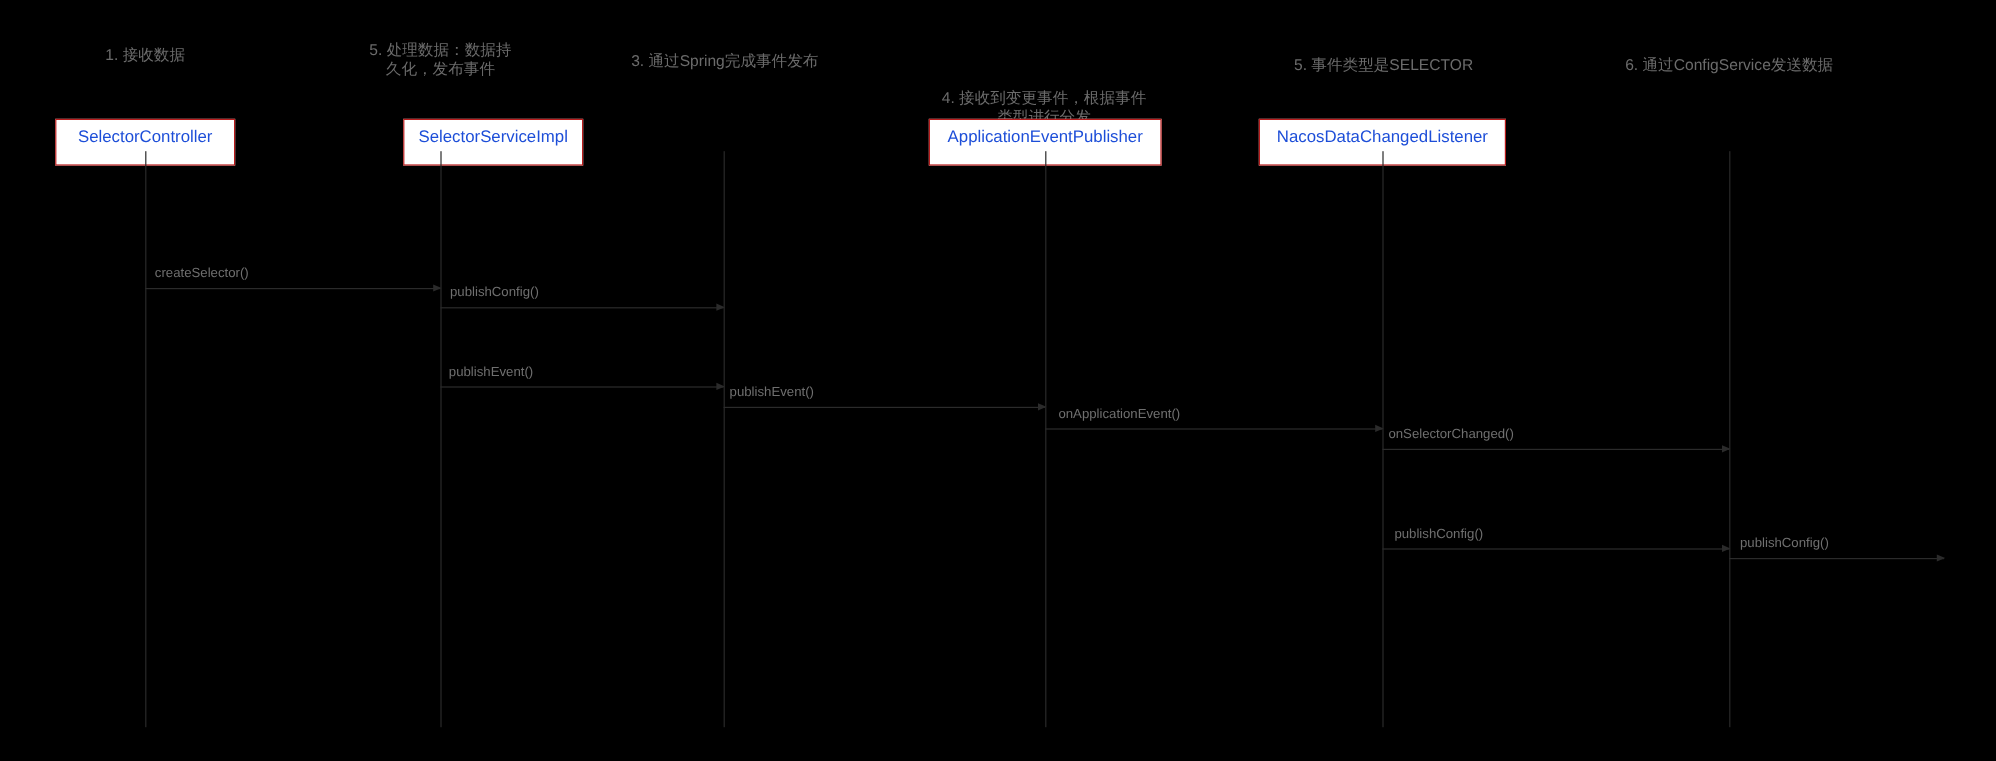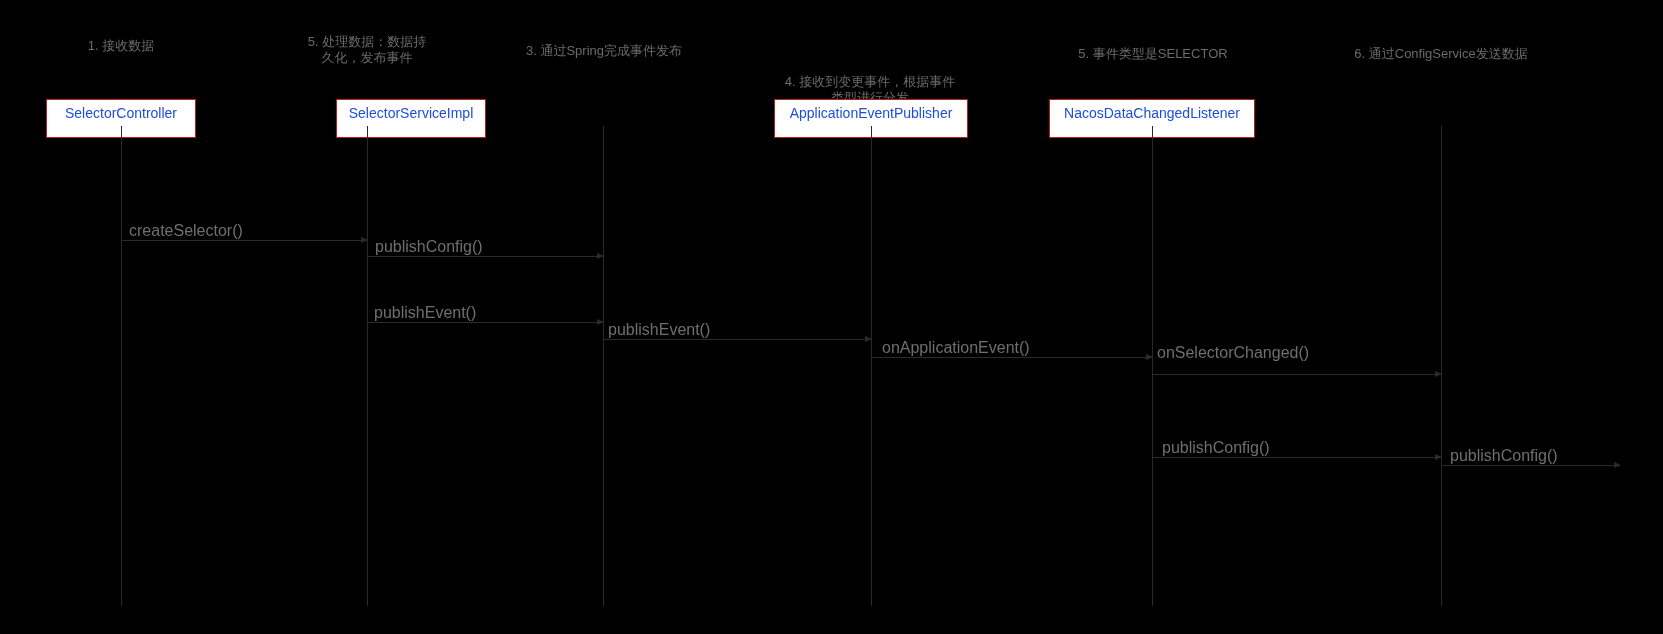--- a/index.html
+++ b/index.html
@@ -45,21 +45,21 @@
   .lifeline-line {
     position: absolute;
     width: 1px;
     background: #2a2a2a;
     top: 126px;
     height: 480px;
   }
   .msg-label {
     position: absolute;
     color: #6f6f6f;
-    font-size: 16px;
+    font-size: 11px;
     white-space: nowrap;
     font-family: "Liberation Sans", sans-serif;
   }
   .msg-arrow {
     position: absolute;
     height: 1px;
     background: #2b2b2b;
   }
   .msg-arrow::after {
     content: "";
@@ -96,19 +96,19 @@
     <div class="msg-label" style="left: 129px; top: 222px;">createSelector()</div>
     <div class="msg-arrow" style="left: 121px; top: 240px; width: 246px;"></div>
     <div class="msg-label" style="left: 375px; top: 238px;">publishConfig()</div>
     <div class="msg-arrow" style="left: 367px; top: 256px; width: 236px;"></div>
     <div class="msg-label" style="left: 374px; top: 304px;">publishEvent()</div>
     <div class="msg-arrow" style="left: 367px; top: 322px; width: 236px;"></div>
     <div class="msg-label" style="left: 608px; top: 321px;">publishEvent()</div>
     <div class="msg-arrow" style="left: 603px; top: 339px; width: 268px;"></div>
     <div class="msg-label" style="left: 882px; top: 339px;">onApplicationEvent()</div>
     <div class="msg-arrow" style="left: 871px; top: 357px; width: 281px;"></div>
-    <div class="msg-label" style="left: 1157px; top: 344px;">onSelectorChanged()</div>
+    <div class="msg-label" style="left: 1157px; top: 356px;">onSelectorChanged()</div>
     <div class="msg-arrow" style="left: 1152px; top: 374px; width: 289px;"></div>
     <div class="msg-label" style="left: 1162px; top: 439px;">publishConfig()</div>
     <div class="msg-arrow" style="left: 1152px; top: 457px; width: 289px;"></div>
     <div class="msg-label" style="left: 1450px; top: 447px;">publishConfig()</div>
     <div class="msg-arrow" style="left: 1441px; top: 465px; width: 179px;"></div>
   </div>
 
 </body></html>

